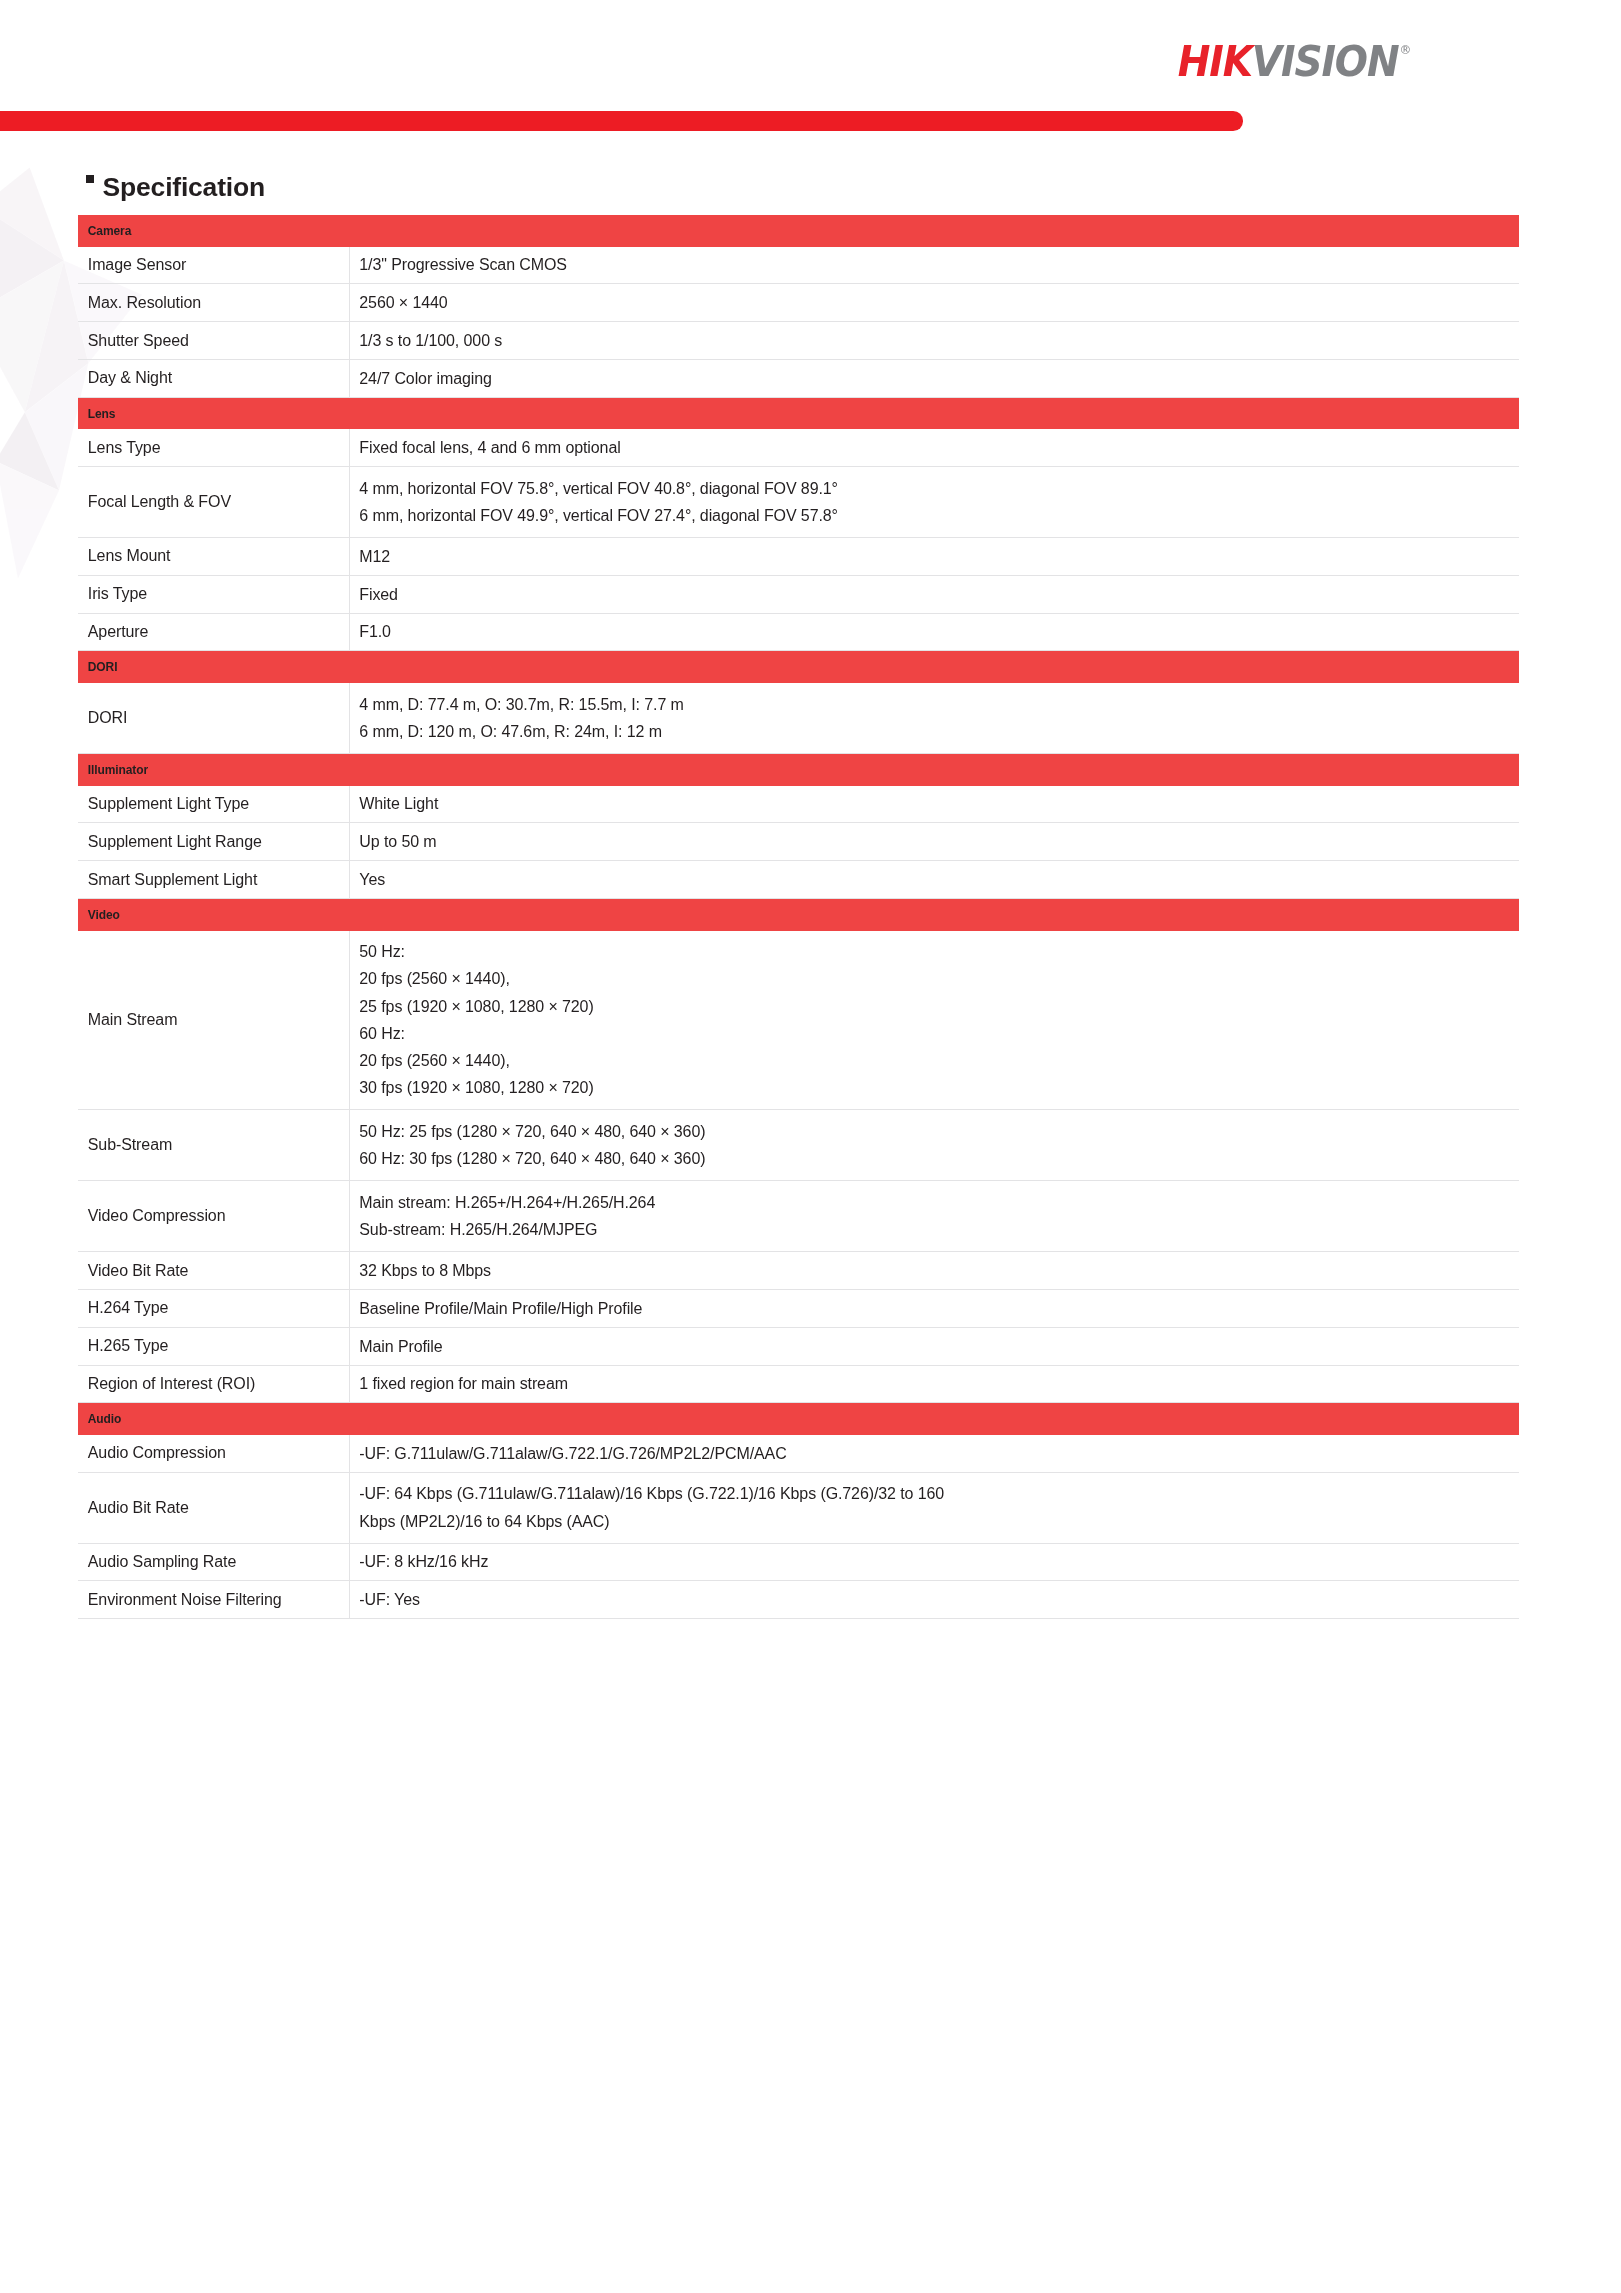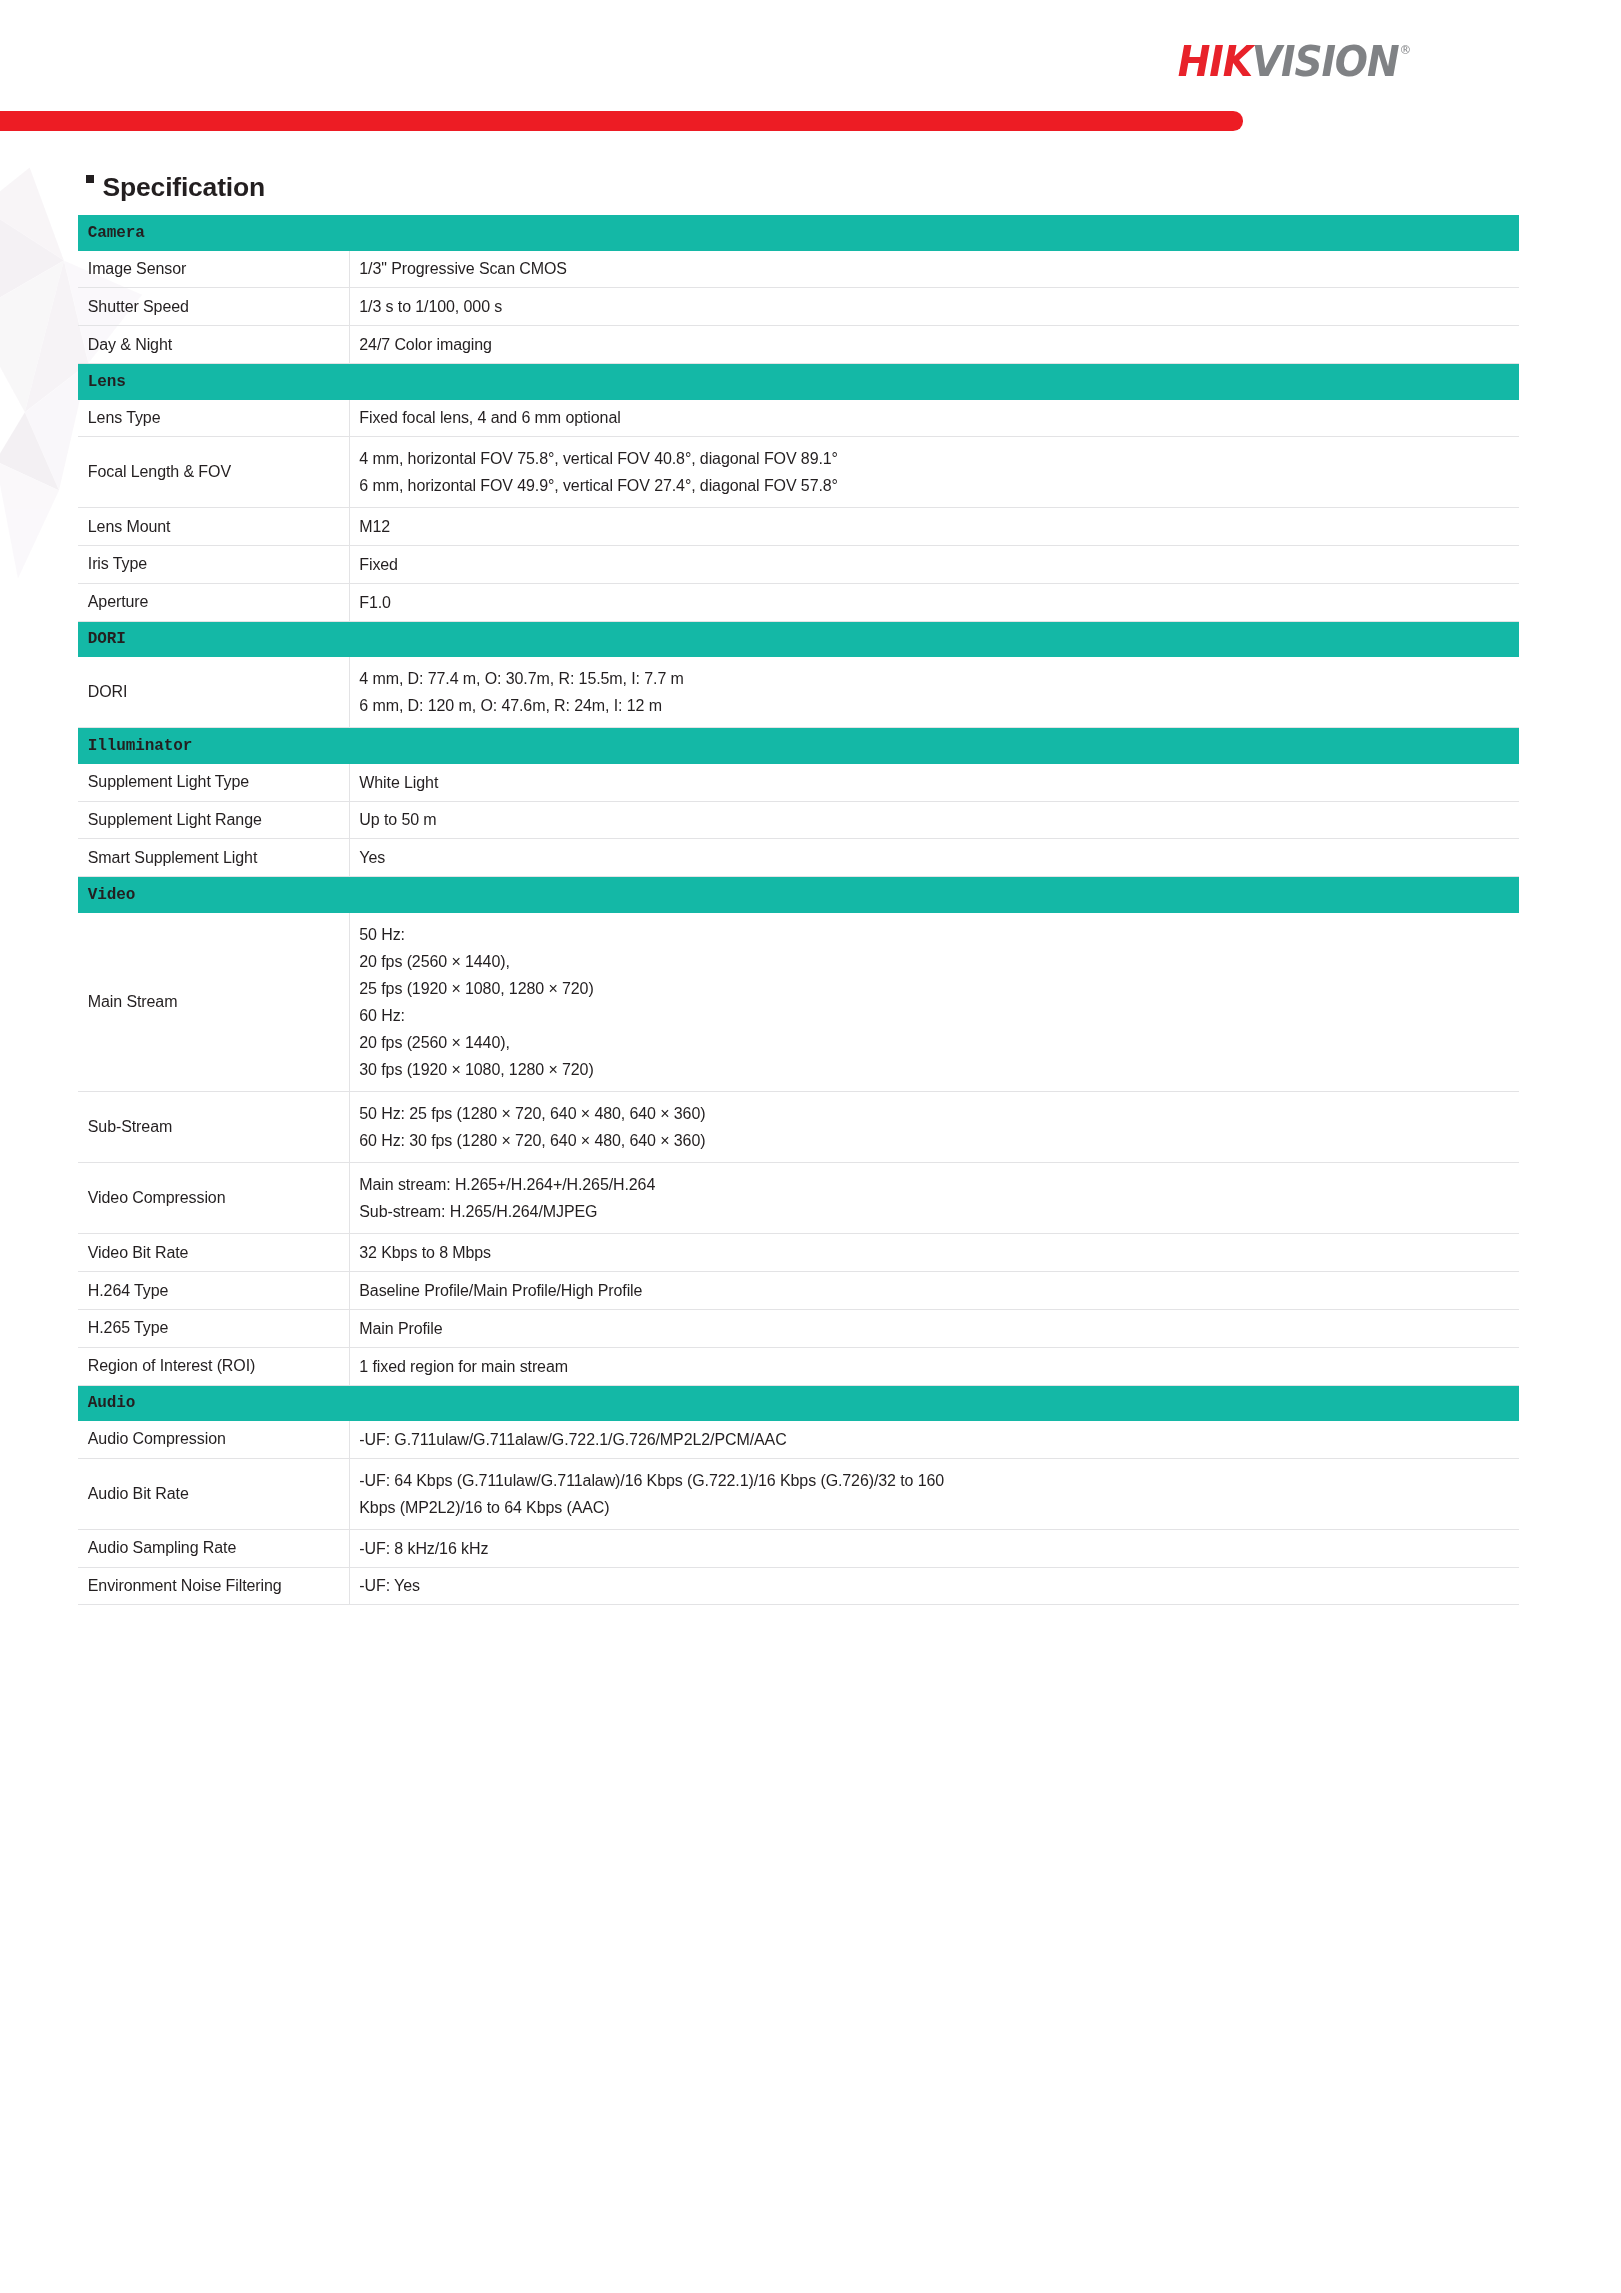--- a/index.html
+++ b/index.html
@@ -108,28 +108,27 @@
     top: 215px;
     width: 1441px;
     border-collapse: collapse;
     z-index: 3;
     table-layout: fixed;
   }
   .spec-table col.c-label { width: 271px; }
   .spec-table col.c-value { width: 1170px; }
 
   .spec-table tr.group-row td {
-    background: #14b8a6;
+    background: #ef4444;
     font-weight: bold;
-    font-size: 16px;
+    font-size: 12px;
     padding: 8.8px 0 8.8px 9.8px;
     border: none;
     color: #231f20;
     letter-spacing: -0.1px;
-    font-family: Liberation Mono, monospace;
   }
   .spec-table tr.group-row td.group-right {
     padding: 0;
   }
 
   .spec-table td.label-cell,
   .spec-table td.value-cell {
     border-bottom: 1px solid #e3e3e5;
     font-size: 16px;
     color: #231f20;
@@ -202,20 +201,26 @@
         <td>Camera</td>
         <td class="group-right"></td>
       </tr>
       <tr class=" first-under-group">
         <td class="label-cell">Image Sensor</td>
         <td class="value-cell single">
           <span class="line">1/3" Progressive Scan CMOS</span>
         </td>
       </tr>
       <tr>
+        <td class="label-cell">Max. Resolution</td>
+        <td class="value-cell single">
+          <span class="line">2560 × 1440</span>
+        </td>
+      </tr>
+      <tr>
         <td class="label-cell">Shutter Speed</td>
         <td class="value-cell single">
           <span class="line">1/3 s to 1/100, 000 s</span>
         </td>
       </tr>
       <tr>
         <td class="label-cell">Day &amp; Night</td>
         <td class="value-cell single">
           <span class="line">24/7 Color imaging</span>
         </td>

